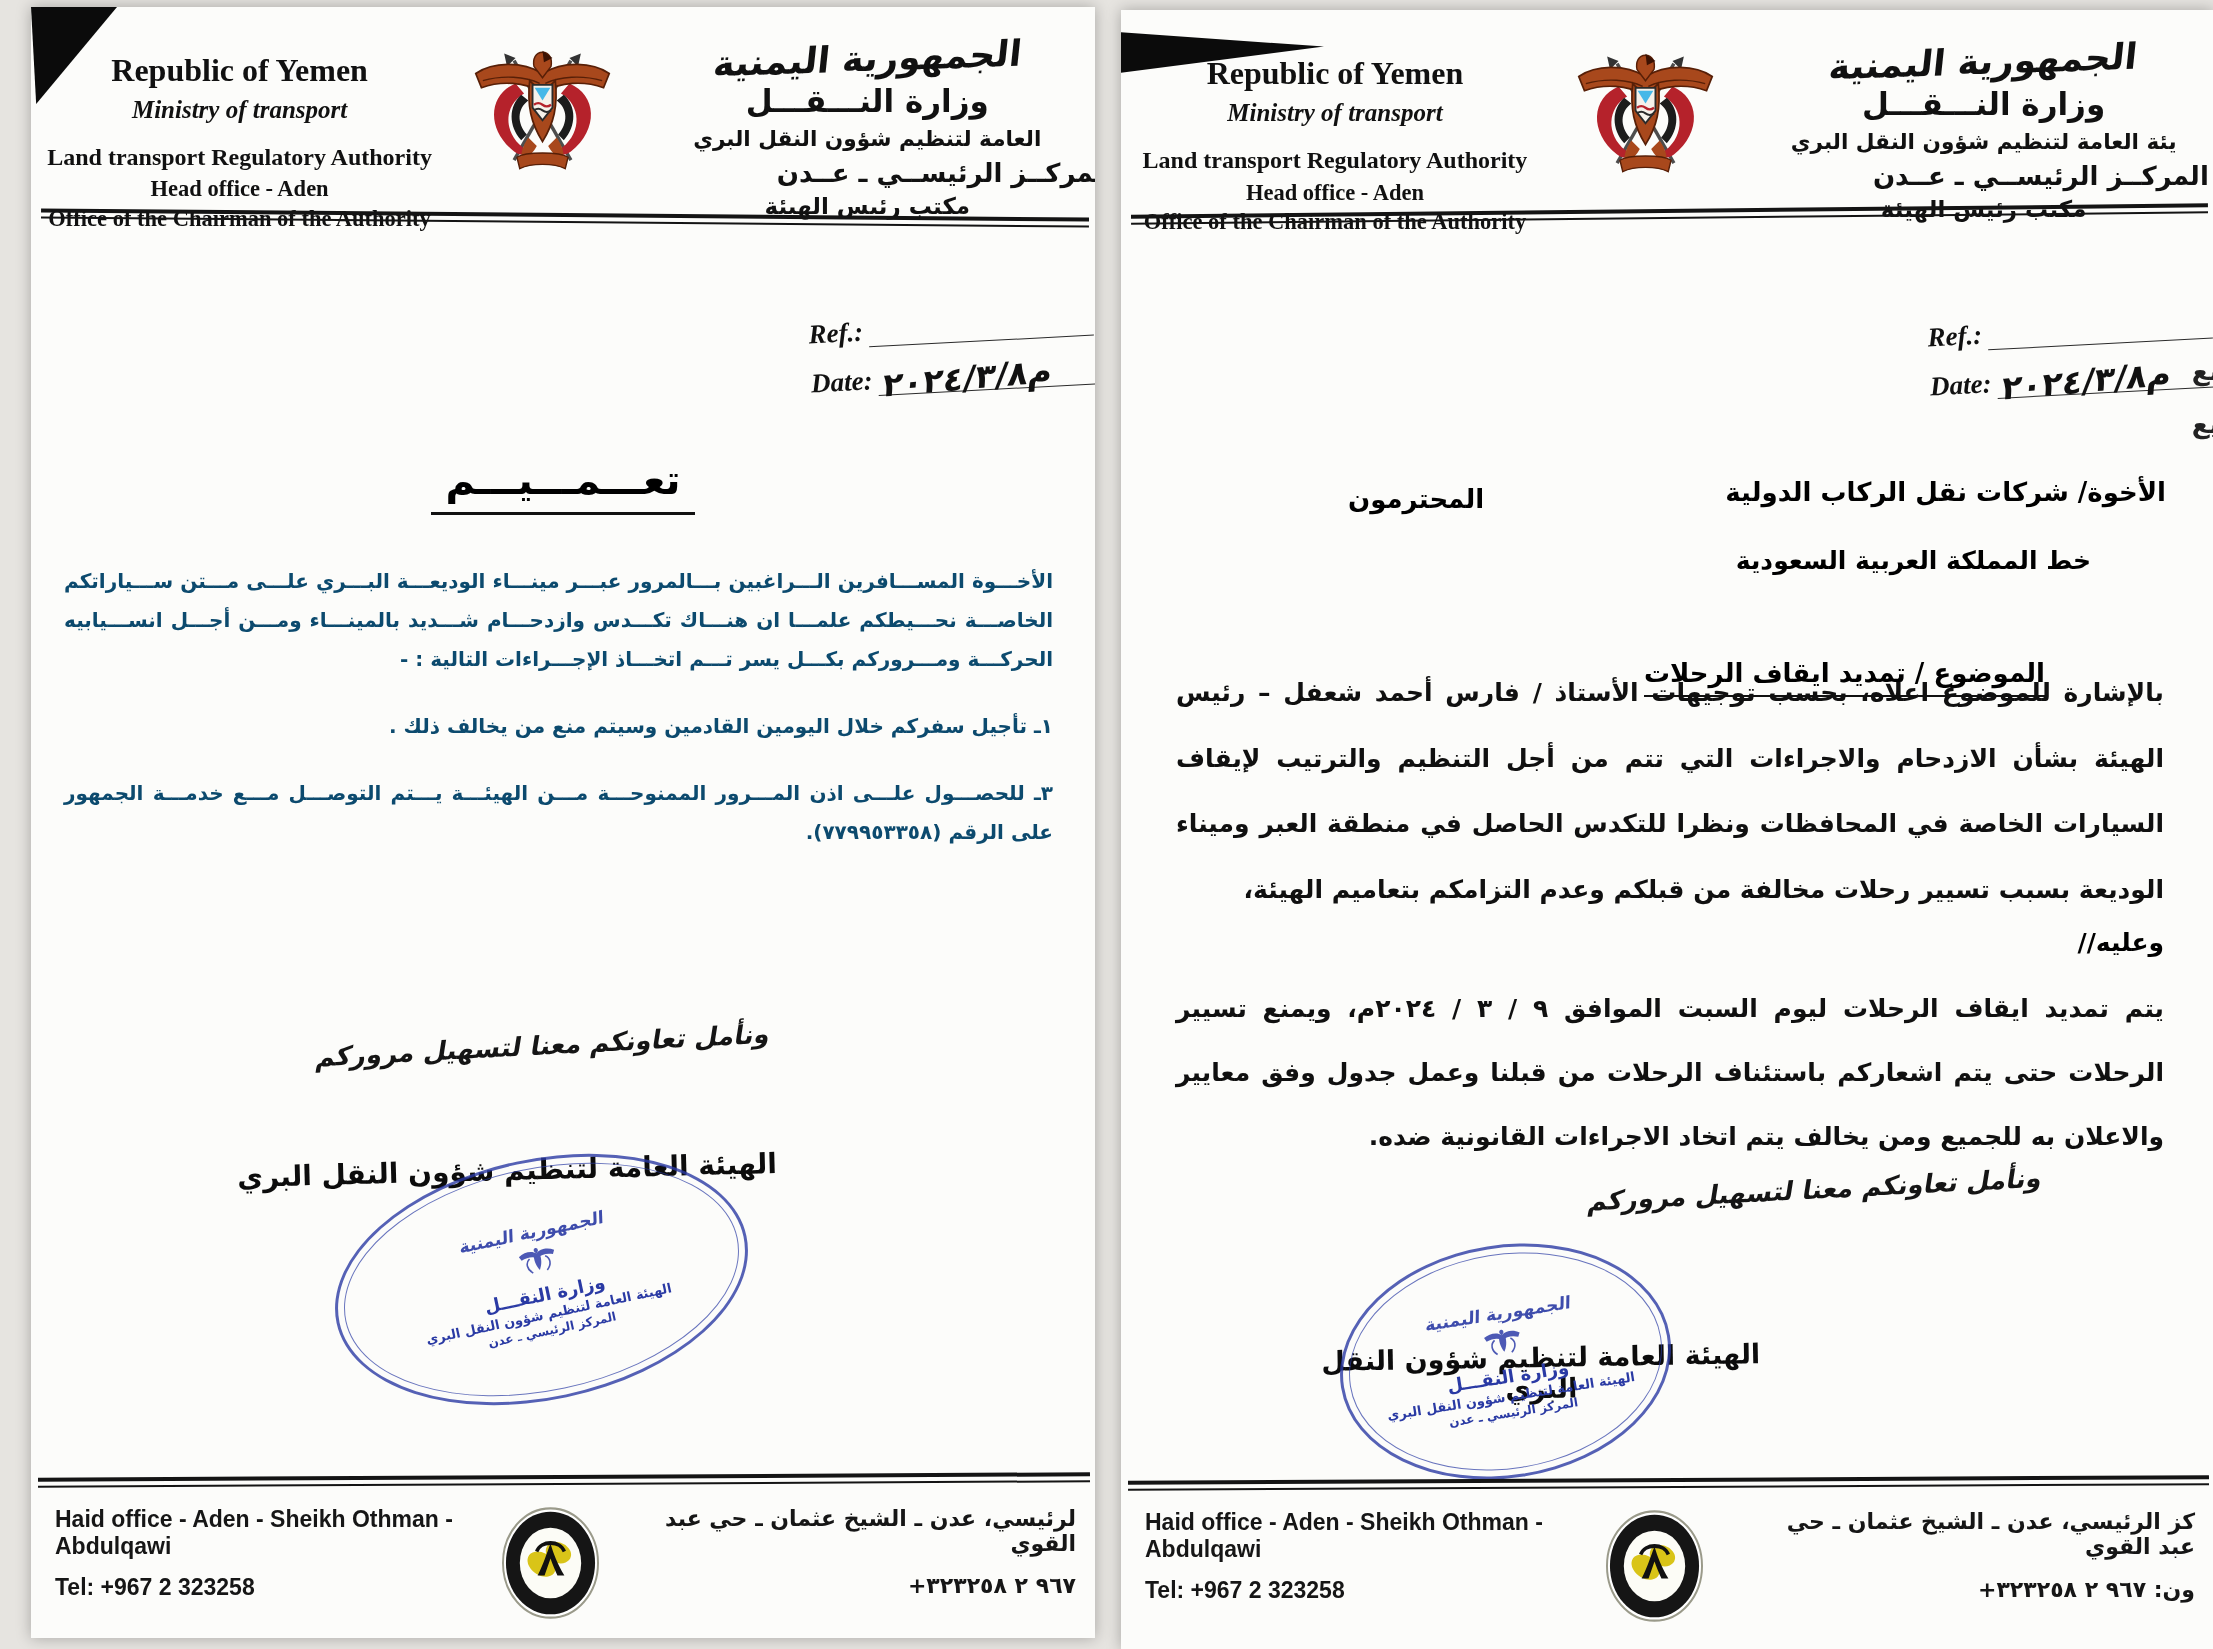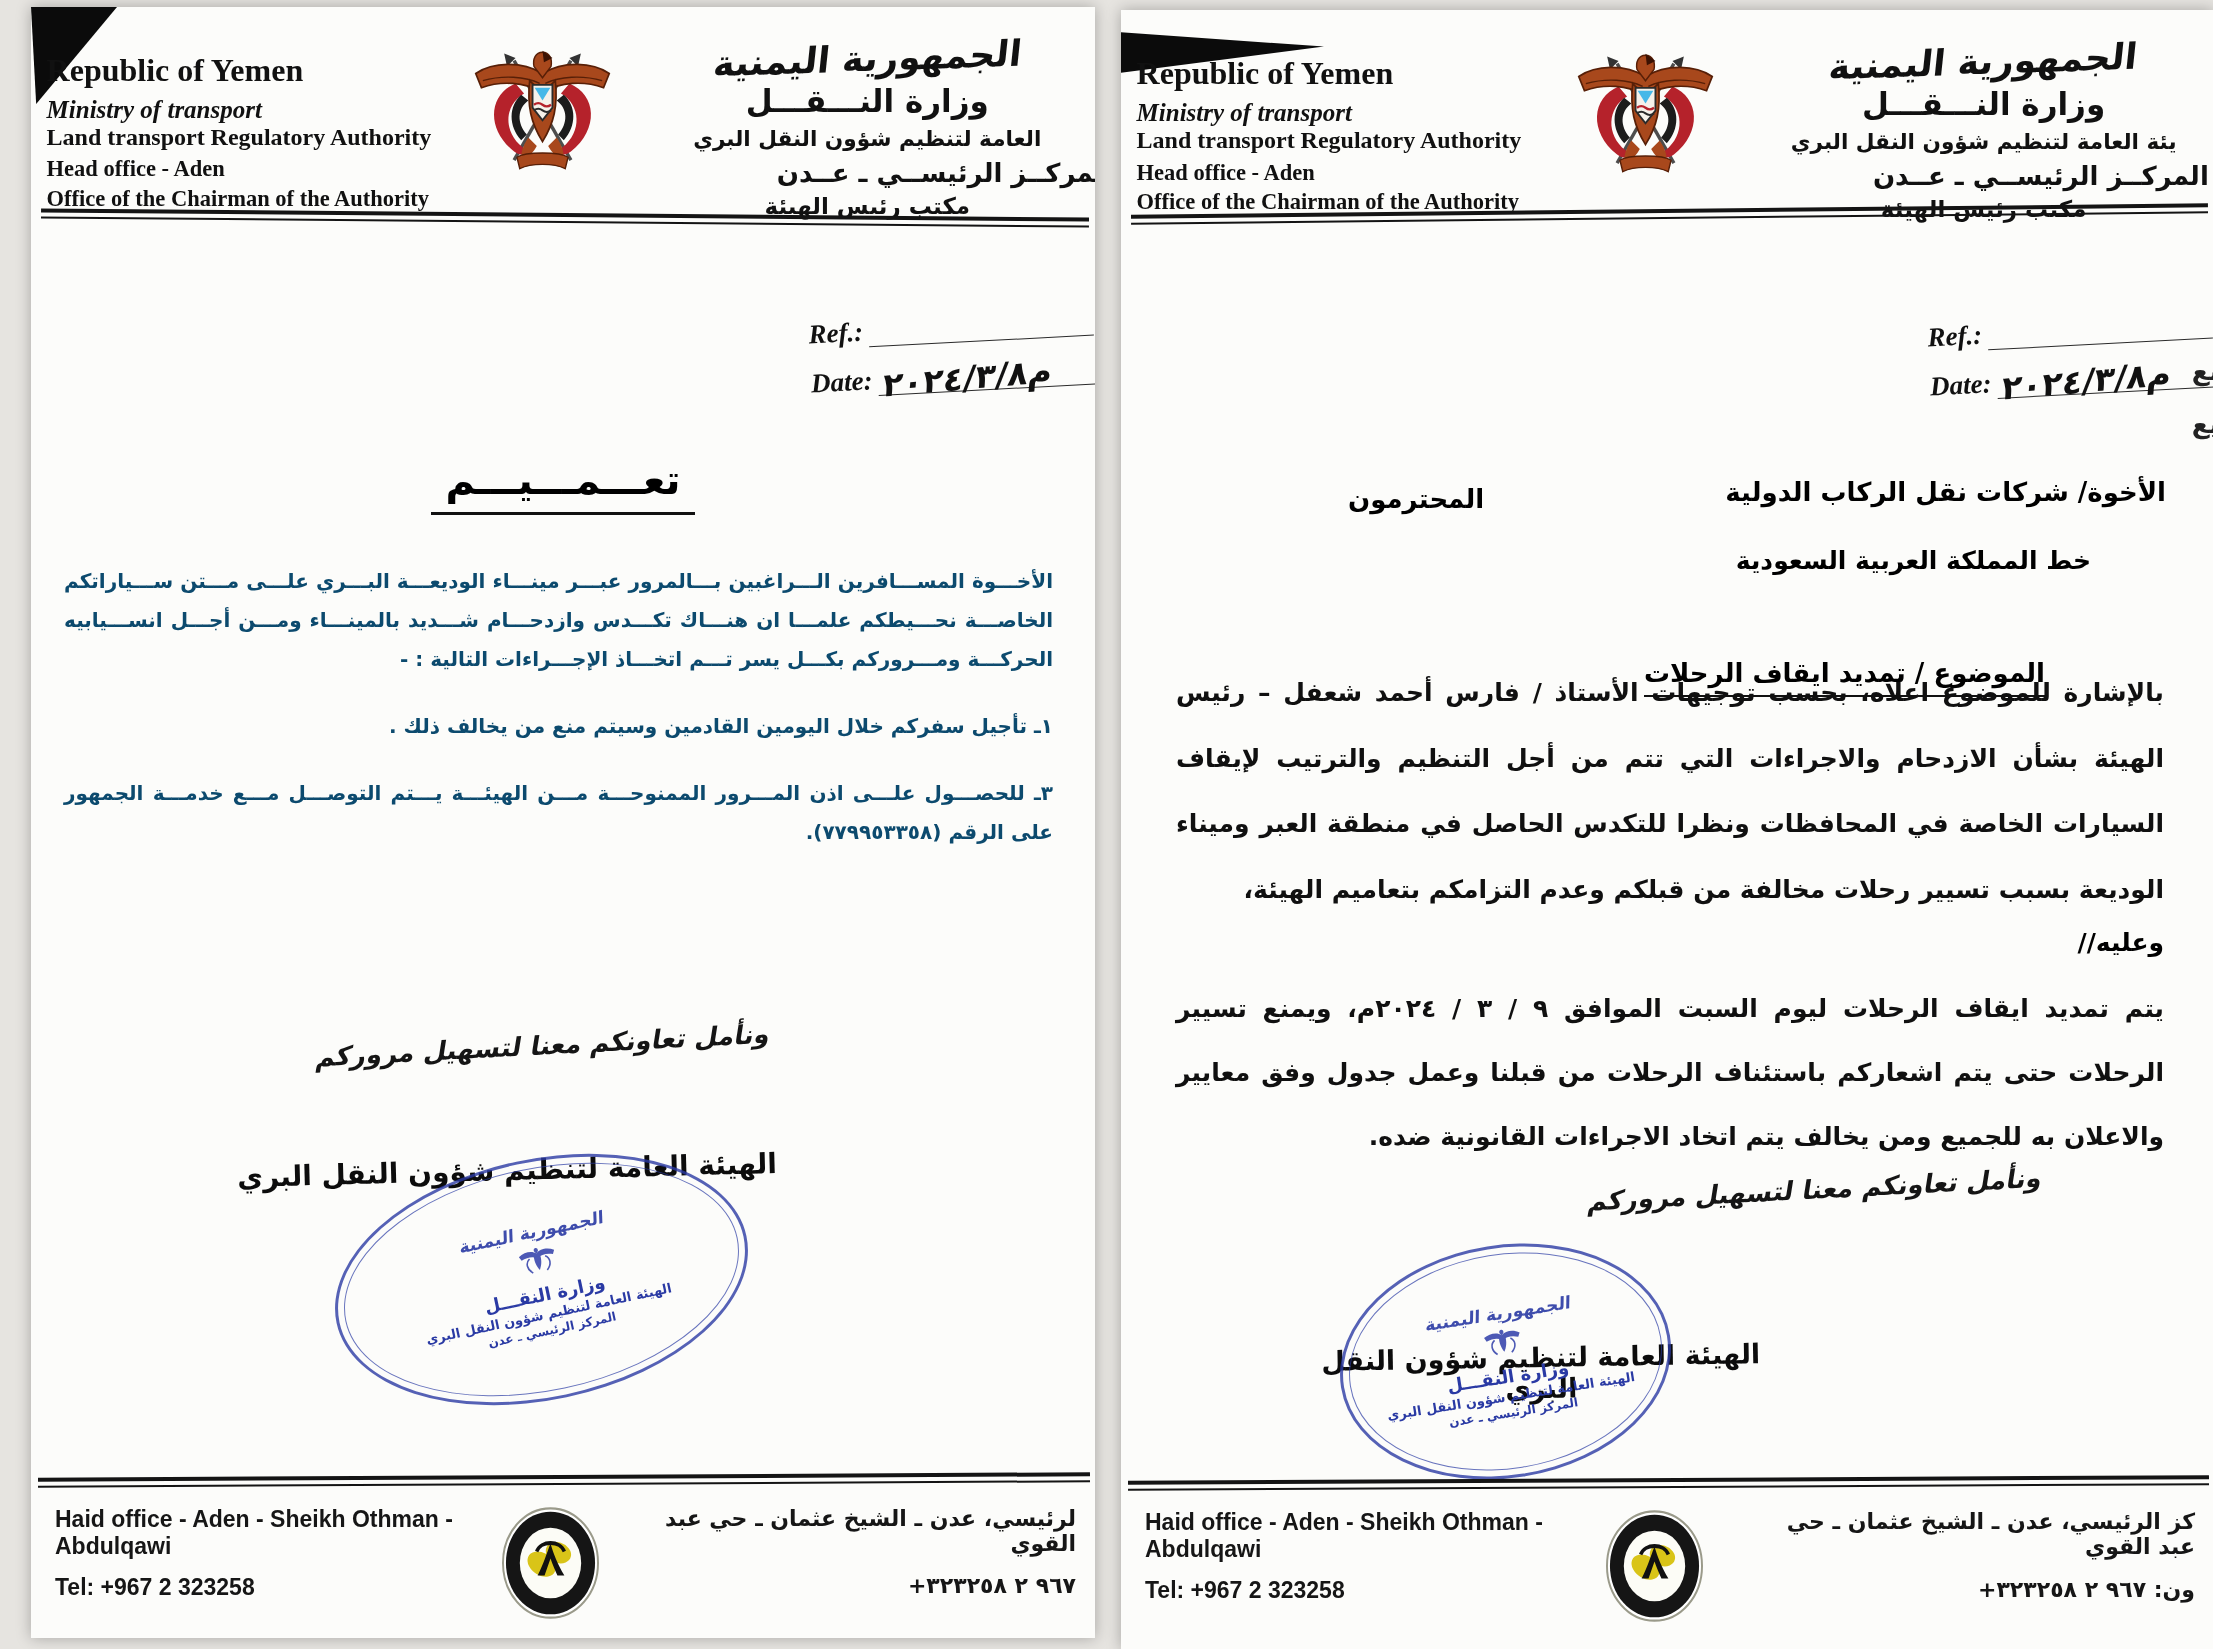--- a/index.html
+++ b/index.html
@@ -18,24 +18,24 @@
 
   
   .artifact{position:absolute;background:#0b0b0b;}
   .artifact.tl-left{left:0;top:0;width:86px;height:97px;
     clip-path:polygon(0 0,100% 0,6% 100%);}
   .artifact.tl-right{left:0;top:17.3px;width:203px;height:45px;
     clip-path:polygon(0 10%,100% 42%,0 100%);}
 
   
   .hdr{position:absolute;top:31px;left:15.6px;right:5.2px;display:flex;align-items:flex-start;}
-  .hdr-en{flex:0 0 37%;text-align:left;font-family:"Liberation Serif",serif;padding-top:14px;color:#111;}
+  .hdr-en{flex:0 0 37%;text-align:center;font-family:"Liberation Serif",serif;padding-top:14px;color:#111;}
   .en1{font-size:32px;font-weight:bold;}
   .en2{font-size:25px;font-weight:bold;font-style:italic;margin-top:7px;}
-  .en3{font-size:24px;font-weight:bold;margin-top:0;}
+  .en3{font-size:24px;font-weight:bold;margin-top:20px;}
   .en4{font-size:22.5px;font-weight:bold;margin-top:5.2px;}
   .en5{font-size:22.5px;font-weight:bold;margin-top:3.5px;}
   .hdr-emblem{flex:0 0 21%;display:flex;justify-content:center;}
   .hdr-emblem svg{width:149px;height:142px;}
   .hdr-ar{flex:1;direction:rtl;text-align:center;font-weight:bold;color:#111;}
   .page.left .hdr-ar{margin-left:-21px;margin-right:-14px;}
   .ar1{font-size:36px;font-weight:bold;transform:skewX(-8deg) rotate(-2deg);white-space:nowrap;}
   .ar2{font-size:31px;margin-top:3.5px;}
   .ar3{font-size:21.6px;margin-top:7px;white-space:nowrap;}
   .ar4{font-size:26px;margin-top:7px;text-align:right;}

